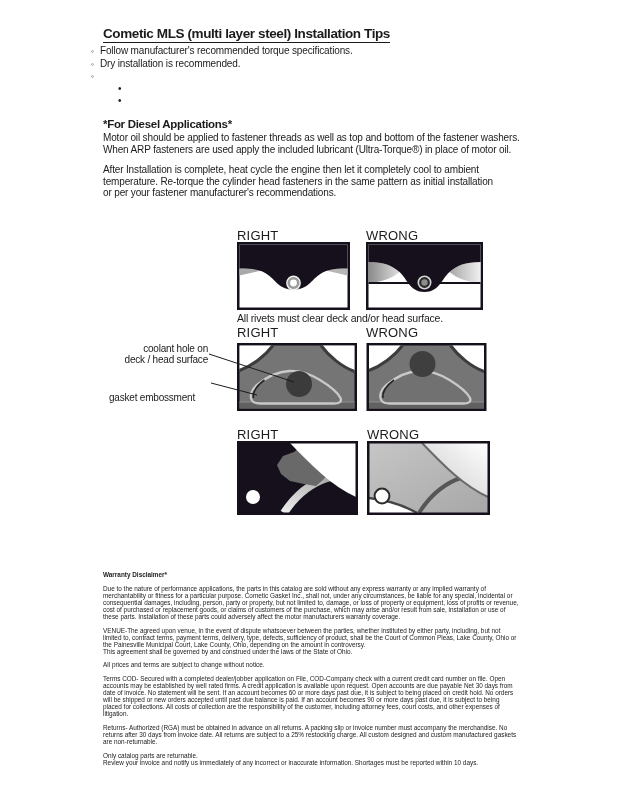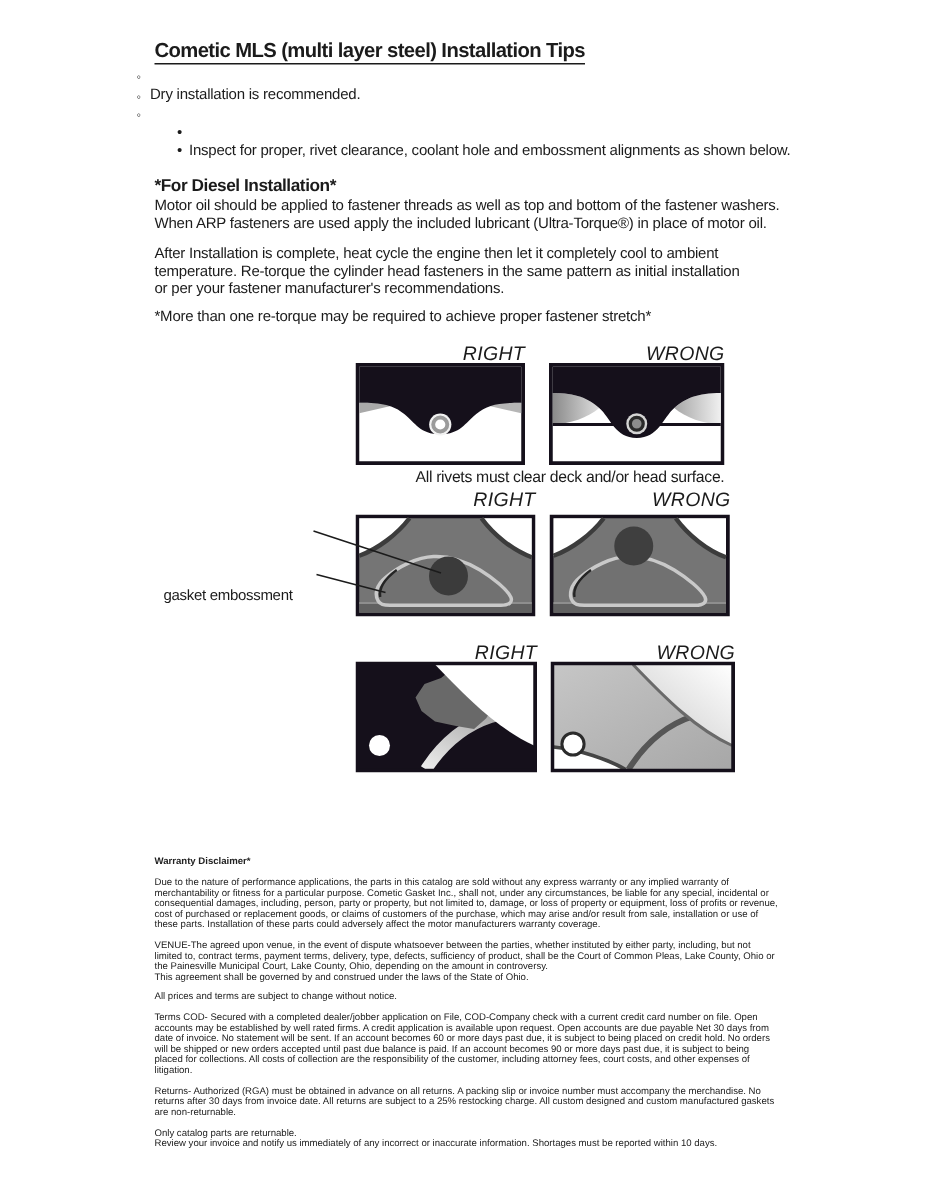--- a/index.html
+++ b/index.html
@@ -19,64 +19,63 @@
   .brow .mk{width:9px;flex:0 0 9px;font-size:8.5px;line-height:12.5px;}
   .brow.sub{margin-left:27px;}
   .brow.sub .mk{font-size:10px;width:8px;flex:0 0 8px;}
   
   .diesel-heading{left:103px;top:118px;font-size:11.5px;font-weight:bold;letter-spacing:-0.3px;}
   .bodypara{left:103px;font-size:10px;line-height:11.7px;letter-spacing:-0.15px;width:500px;white-space:pre-line;}
   .p1{top:132px;}
   .p2{top:164px;}
   .p3{top:206px;}
   
-  .dlabel{font-size:13px;letter-spacing:0.2px;text-align:right;width:113px;font-style:italic;}
+  .dlabel{font-size:13px;letter-spacing:0.2px;text-align:left;width:113px;}
   .caption{font-size:10.5px;letter-spacing:-0.2px;white-space:pre-line;line-height:11.5px;}
   .callout{font-size:10px;line-height:11px;letter-spacing:-0.2px;text-align:right;width:112px;left:96px;white-space:pre-line;}
   .panel{display:block;}
   
   .legal{left:103px;top:571px;width:416px;font-size:6.4px;line-height:7px;color:#222;}
   .legal p{margin:0 0 6.8px 0;white-space:pre-line;}
   .legal .lh{font-weight:bold;}
   .pagenum{left:389px;top:802px;font-size:17px;letter-spacing:-0.2px;margin-top:21px;}
 </style>
 </head>
 <body>
 
 <div class="page">
 
   <div class="abs title">Cometic MLS (multi layer steel) Installation Tips</div>
 
   <div class="abs bullets">
     <div class="brow">
       <span class="mk">◦</span>
+      <span>Follow manufacturer's recommended torque specifications.</span>
     </div>
     <div class="brow">
       <span class="mk">◦</span>
       <span>Dry installation is recommended.</span>
     </div>
     <div class="brow">
       <span class="mk">◦</span>
     </div>
     <div class="brow sub">
       <span class="mk">•</span>
     </div>
     <div class="brow sub">
       <span class="mk">•</span>
-      <span>Inspect for proper, rivet clearance, coolant hole and embossment alignments as shown below.</span>
     </div>
   </div>
 
-  <div class="abs diesel-heading">*For Diesel Installation*</div>
+  <div class="abs diesel-heading">*For Diesel Applications*</div>
   <div class="abs bodypara p1">Motor oil should be applied to fastener threads as well as top and bottom of the fastener washers.
 When ARP fasteners are used apply the included lubricant (Ultra-Torque®) in place of motor oil.</div>
   <div class="abs bodypara p2">After Installation is complete, heat cycle the engine then let it completely cool to ambient
 temperature. Re-torque the cylinder head fasteners in the same pattern as initial installation
 or per your fastener manufacturer's recommendations.</div>
-  <div class="abs bodypara p3">*More than one re-torque may be required to achieve proper fastener stretch*</div>
 
   <div class="abs dlabel" style="left:237px;top:228px;width:113px;">RIGHT</div>
   <div class="abs dlabel" style="left:366px;top:228px;width:117px;">WRONG</div>
 
   <svg class="abs panel" style="left:237px;top:242px;" width="113" height="68" viewBox="0 0 113 68">
     <rect x="1.25" y="1.25" width="110.5" height="65.5" fill="#ffffff" stroke="#15101b" stroke-width="2.5"></rect>
     <polygon points="2.5,26.5 33,26.5 2.5,33.5" fill="#a9a9a9"></polygon>
     <polygon points="110.5,26.5 80,26.5 110.5,33.5" fill="#b6b6b6"></polygon>
     <path d="M2.5,2.5 H110.5 V26.5 C95,26.5 88,28 80.5,34 C73,40 70,47.5 56.5,47.5 C43,47.5 40,40 32.5,34 C25,28 18,26.5 2.5,26.5 Z" fill="#15101b"></path>
     <circle cx="56.5" cy="41" r="7.4" fill="#f2f2f2"></circle>
@@ -96,25 +95,27 @@
     </defs>
     <rect x="1.25" y="1.25" width="114.5" height="65.5" fill="#ffffff" stroke="#15101b" stroke-width="2.5"></rect>
     <path d="M2.5,20 C18,20 26,23.5 33.5,30 C26,36.5 14,40.5 2.5,41 Z" fill="url(#g1L)"></path>
     <path d="M114.5,20 C99,20 91,23.5 83.5,30 C91,36.5 103,40.5 114.5,41 Z" fill="url(#g1R)"></path>
     <line x1="2.5" y1="41" x2="114.5" y2="41" stroke="#15101b" stroke-width="2"></line>
     <path d="M2.5,2.5 H114.5 V20 C99,20 91,23.5 83.5,30 C76,36.5 73,50 58.5,50 C44,50 41,36.5 33.5,30 C26,23.5 18,20 2.5,20 Z" fill="#15101b"></path>
     <circle cx="58.5" cy="40.5" r="7" fill="#d4d4d4"></circle>
     <circle cx="58.5" cy="40.5" r="4.3" fill="#8d8d8d" stroke="#2a2a2a" stroke-width="2.2"></circle>
   </svg>
 
-  <div class="abs caption" style="left:237px;top:313px;width:300px;margin-left:40px;">All rivets must clear deck and/or head surface.</div>
+  <div class="abs caption" style="left:237px;top:313px;width:300px;">All rivets must clear deck and/or head surface.</div>
 
   <div class="abs dlabel" style="left:237px;top:325px;width:120px;">RIGHT</div>
   <div class="abs dlabel" style="left:366px;top:325px;width:121px;">WRONG</div>
 
+  <div class="abs callout" style="top:343px;">coolant hole on
+deck / head surface</div>
   <div class="abs callout" style="top:392px;text-align:center;">gasket embossment</div>
 
   <svg class="abs panel" style="left:237px;top:343px;" width="120" height="68" viewBox="0 0 120 68">
     <rect x="1.25" y="1.25" width="117.5" height="65.5" fill="#757575" stroke="#15101b" stroke-width="2.5"></rect>
     <rect x="2.5" y="59" width="115" height="6.5" fill="#616161"></rect>
     <line x1="2.5" y1="59" x2="117.5" y2="59" stroke="#8e8e8e" stroke-width="1.2"></line>
     <path d="M2.5,2.5 H36 C28,13 15,23 2.5,27.5 Z" fill="#ffffff"></path>
     <path d="M36,2.5 C28,13 15,23 2.5,27.5" fill="none" stroke="#3c3c3c" stroke-width="3"></path>
     <path d="M117.5,2.5 H84 C92,13.5 105,24 117.5,28.5 Z" fill="#ffffff"></path>
     <path d="M84,2.5 C92,13.5 105,24 117.5,28.5" fill="none" stroke="#3c3c3c" stroke-width="3"></path>

